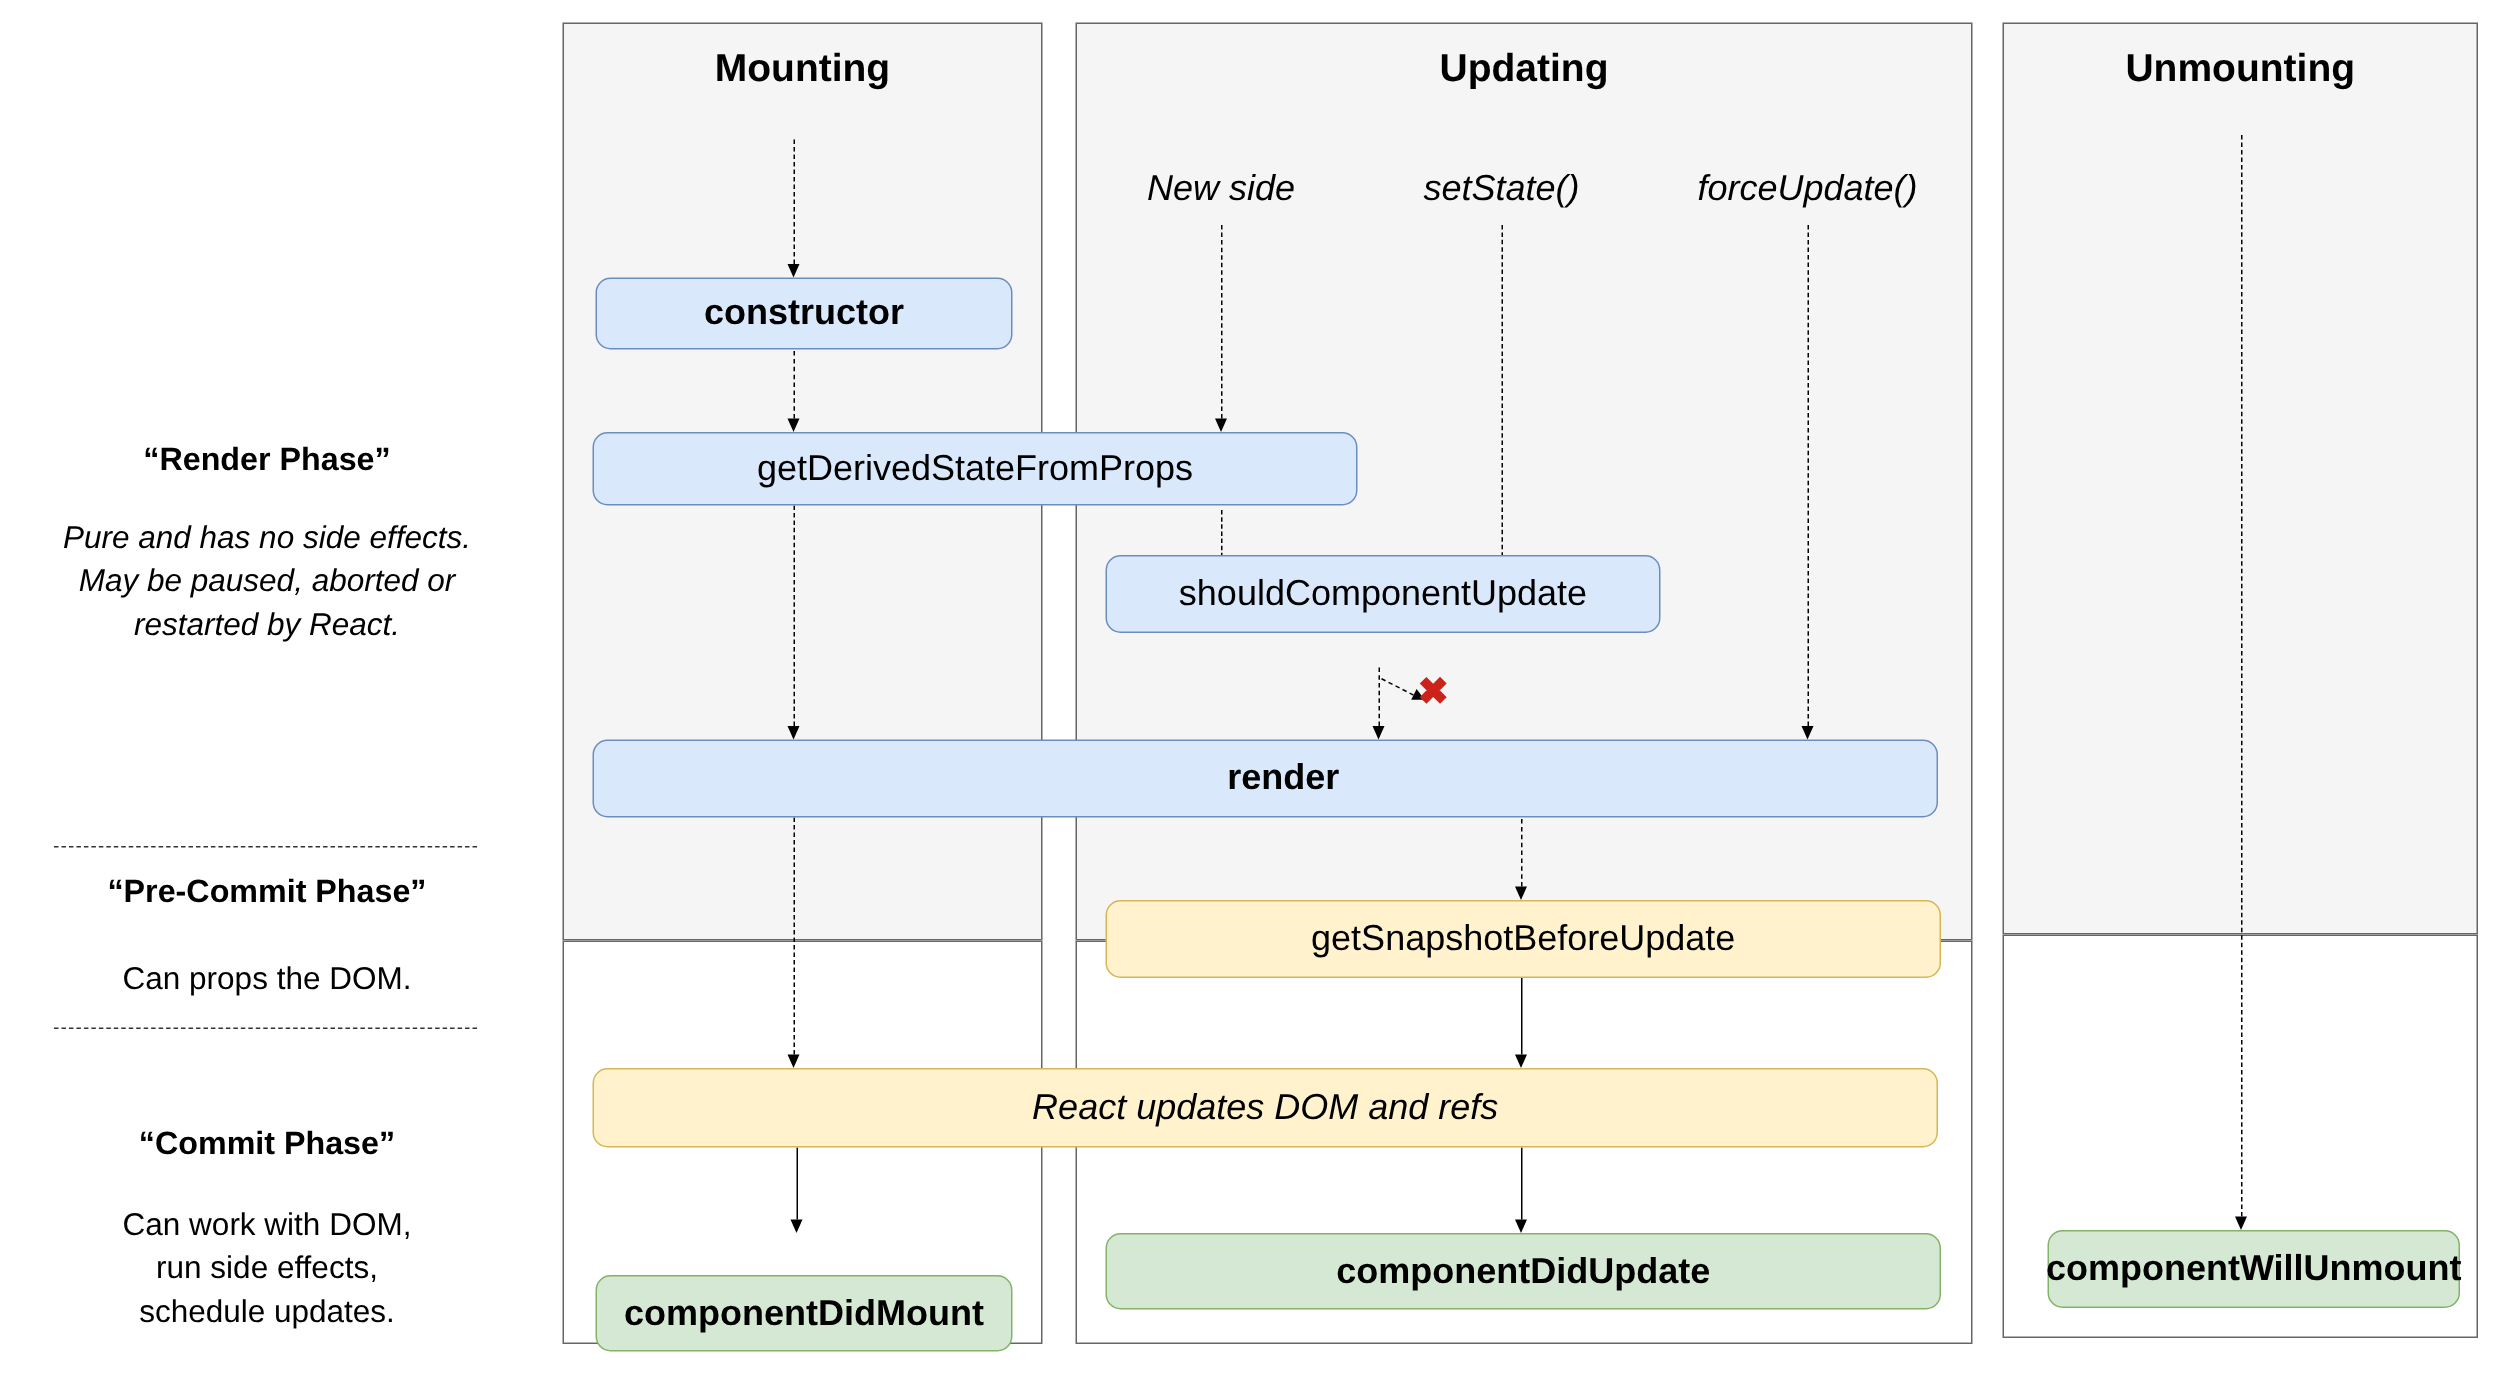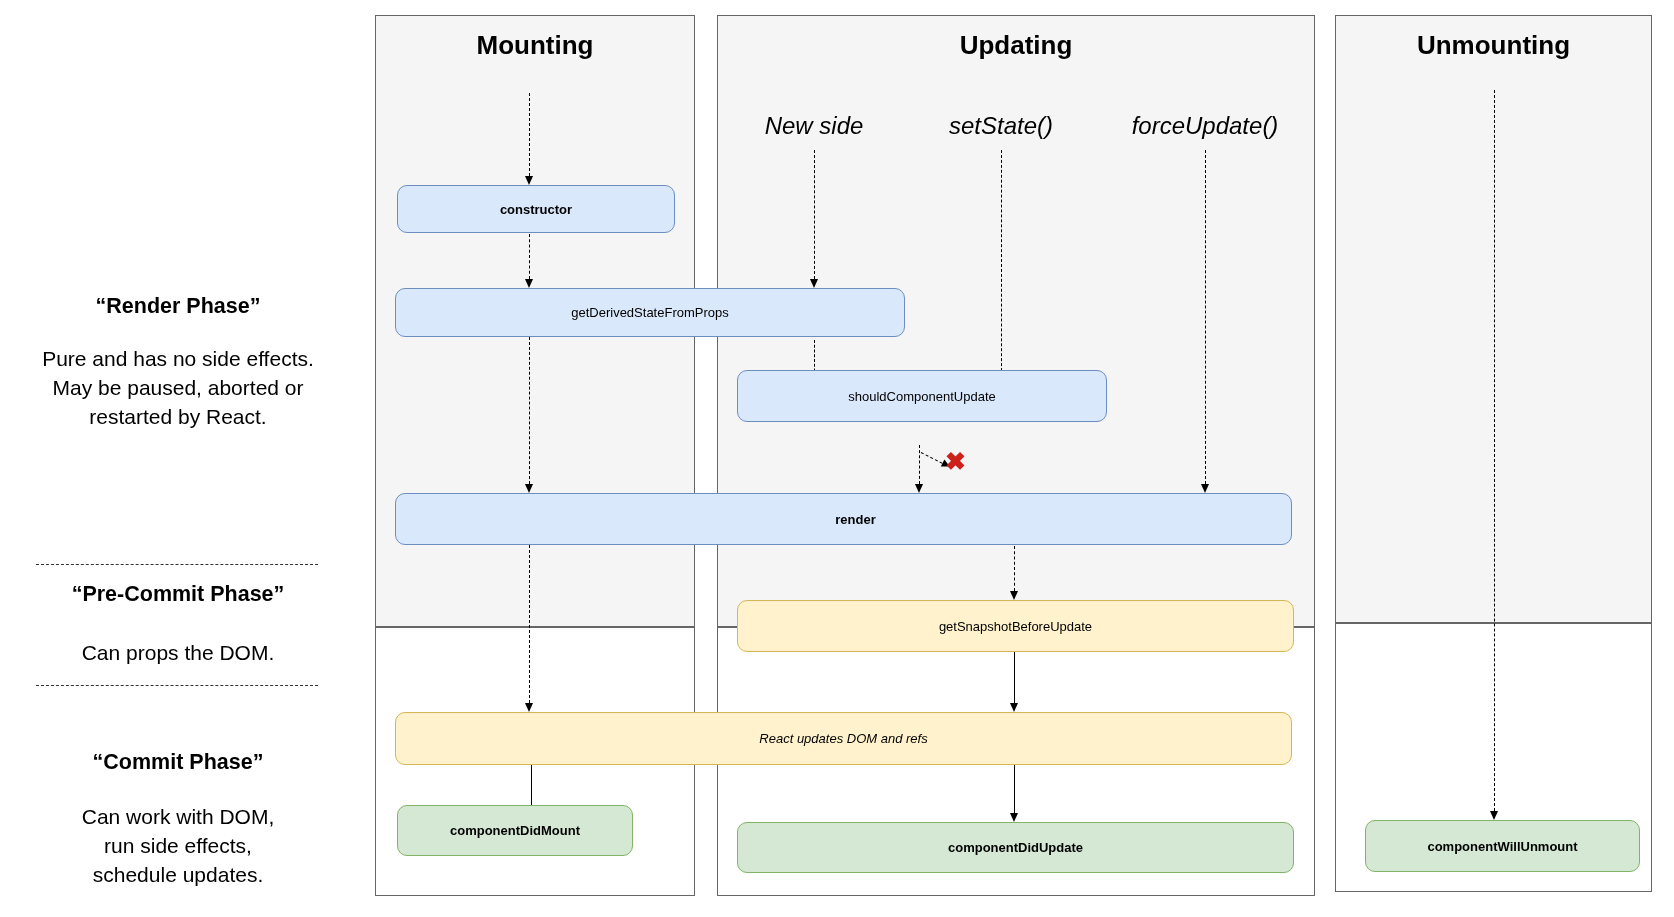--- a/index.html
+++ b/index.html
@@ -10,21 +10,21 @@
   
   .panel{position:absolute;box-sizing:border-box;border:1px solid #666666;}
   .panel.gray{background:#f5f5f5;}
   .panel.white{background:#ffffff;}
   
   .col-header{position:absolute;font-size:26px;font-weight:bold;text-align:center;}
   .trigger{position:absolute;font-size:24px;font-style:italic;transform:translateX(-50%);white-space:nowrap;}
   
   .node{position:absolute;box-sizing:border-box;border-radius:10px;
         display:flex;align-items:center;justify-content:center;
-        font-size:13px;white-space:nowrap;}
+        font-size:24px;white-space:nowrap;}
   .node.blue  {background:#dae8fc;border:1px solid #6c8ebf;}
   .node.yellow{background:#fff2cc;border:1px solid #d6b656;}
   .node.green {background:#d5e8d4;border:1px solid #82b366;}
   .bold{font-weight:bold;}
   .italic{font-style:italic;}
   
   .vline{position:absolute;width:0;border-left:1.5px dashed #000;}
   .vline.solid{border-left-style:solid;}
   .vline.arrow::after{
     content:"";position:absolute;bottom:-9px;left:-5.2px;
@@ -58,21 +58,21 @@
 
 <div class="col-header" style="left:375px;top:30px;width:320px;">Mounting</div>
 <div class="col-header" style="left:717px;top:30px;width:598px;">Updating</div>
 <div class="col-header" style="left:1335px;top:30px;width:317px;">Unmounting</div>
 
 <div class="trigger" style="left:814px;top:112px;">New side</div>
 <div class="trigger" style="left:1001px;top:112px;">setState()</div>
 <div class="trigger" style="left:1205px;top:112px;">forceUpdate()</div>
 
 <div class="phase-title" style="top:294px;text-align:center;">“Render Phase”</div>
-<div class="phase-desc" style="top:344px;">Pure and has no side effects.
+<div class="phase-desc" style="top:344px;font-style:italic;">Pure and has no side effects.
 May be paused, aborted or
 restarted by React.</div>
 <div class="dashed-sep" style="left:36px;top:564px;width:282px;"></div>
 <div class="phase-title" style="top:582px;">“Pre-Commit Phase”</div>
 <div class="phase-desc" style="top:638px;">Can props the DOM.</div>
 <div class="dashed-sep" style="left:36px;top:685px;width:282px;"></div>
 <div class="phase-title" style="top:750px;">“Commit Phase”</div>
 <div class="phase-desc" style="top:802px;">Can work with DOM,
 run side effects,
 schedule updates.</div>
@@ -95,15 +95,15 @@
 <div class="vline solid arrow" style="left:1014px;top:765px;height:48px;"></div>
 
 <div class="vline arrow" style="left:1494px;top:90px;height:721px;"></div>
 
 <div class="node blue bold" style="left:397px;top:185px;width:278px;height:48px;">constructor</div>
 <div class="node blue" style="left:395px;top:288px;width:510px;height:49px;">getDerivedStateFromProps</div>
 <div class="node blue" style="left:737px;top:370px;width:370px;height:52px;">shouldComponentUpdate</div>
 <div class="node blue bold" style="left:395px;top:493px;width:897px;height:52px;padding-left:24px;">render</div>
 <div class="node yellow" style="left:737px;top:600px;width:557px;height:52px;">getSnapshotBeforeUpdate</div>
 <div class="node yellow italic" style="left:395px;top:712px;width:897px;height:53px;">React updates DOM and refs</div>
-<div class="node green bold" style="left:397px;top:805px;width:236px;height:51px;">componentDidMount</div>
+<div class="node green bold" style="left:397px;top:850px;width:278px;height:51px;">componentDidMount</div>
 <div class="node green bold" style="left:737px;top:822px;width:557px;height:51px;">componentDidUpdate</div>
 <div class="node green bold" style="left:1365px;top:820px;width:275px;height:52px;">componentWillUnmount</div>
 
 </body></html>

